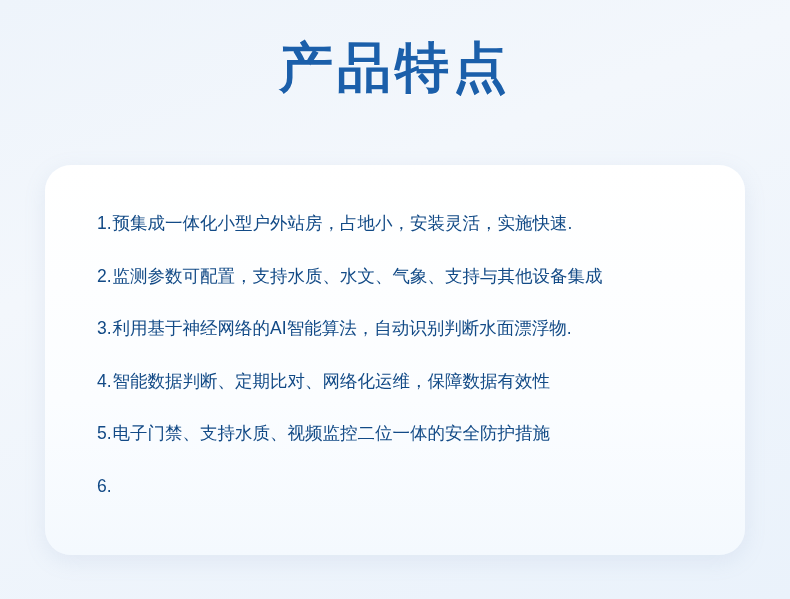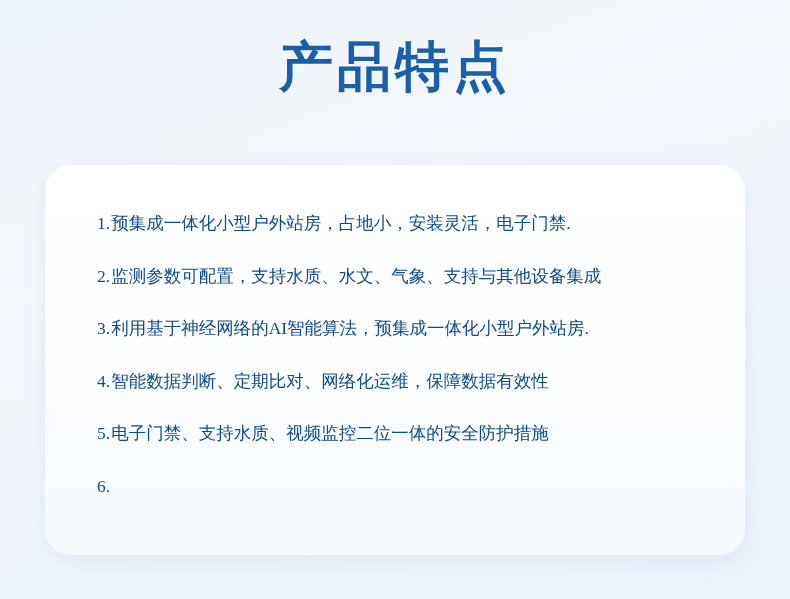--- a/index.html
+++ b/index.html
@@ -11,21 +11,20 @@
     height: 599px;
     font-family: "Liberation Sans", sans-serif;
     background: linear-gradient(160deg, #eef4fb 0%, #f3f7fc 35%, #eaf2fb 100%);
     overflow: hidden;
   }
   .page {
     position: relative;
     width: 790px;
     height: 599px;
     box-sizing: border-box;
-    font-family: Liberation Serif, serif;
   }
   .page-title {
     text-align: center;
     font-size: 54px;
     font-weight: bold;
     color: #1b5faa;
     letter-spacing: 4px;
     padding-top: 36px;
     line-height: 1.15;
     text-shadow: 0 1px 0 rgba(255,255,255,0.6);
@@ -72,31 +71,31 @@
 
 <div class="page">
 
   <div class="page-title">产品特点</div>
 
   <div class="card">
     <ul class="feature-list">
 
       <li class="feature-item">
         <span class="feature-index">1.</span>
-        <span class="feature-text">预集成一体化小型户外站房，占地小，安装灵活，电子门禁.</span>
+        <span class="feature-text">预集成一体化小型户外站房，占地小，安装灵活，实施快速.</span>
       </li>
 
       <li class="feature-item">
         <span class="feature-index">2.</span>
         <span class="feature-text">监测参数可配置，支持水质、水文、气象、支持与其他设备集成</span>
       </li>
 
       <li class="feature-item">
         <span class="feature-index">3.</span>
-        <span class="feature-text">利用基于神经网络的AI智能算法，预集成一体化小型户外站房.</span>
+        <span class="feature-text">利用基于神经网络的AI智能算法，自动识别判断水面漂浮物.</span>
       </li>
 
       <li class="feature-item">
         <span class="feature-index">4.</span>
         <span class="feature-text">智能数据判断、定期比对、网络化运维，保障数据有效性</span>
       </li>
 
       <li class="feature-item">
         <span class="feature-index">5.</span>
         <span class="feature-text">电子门禁、支持水质、视频监控二位一体的安全防护措施</span>

